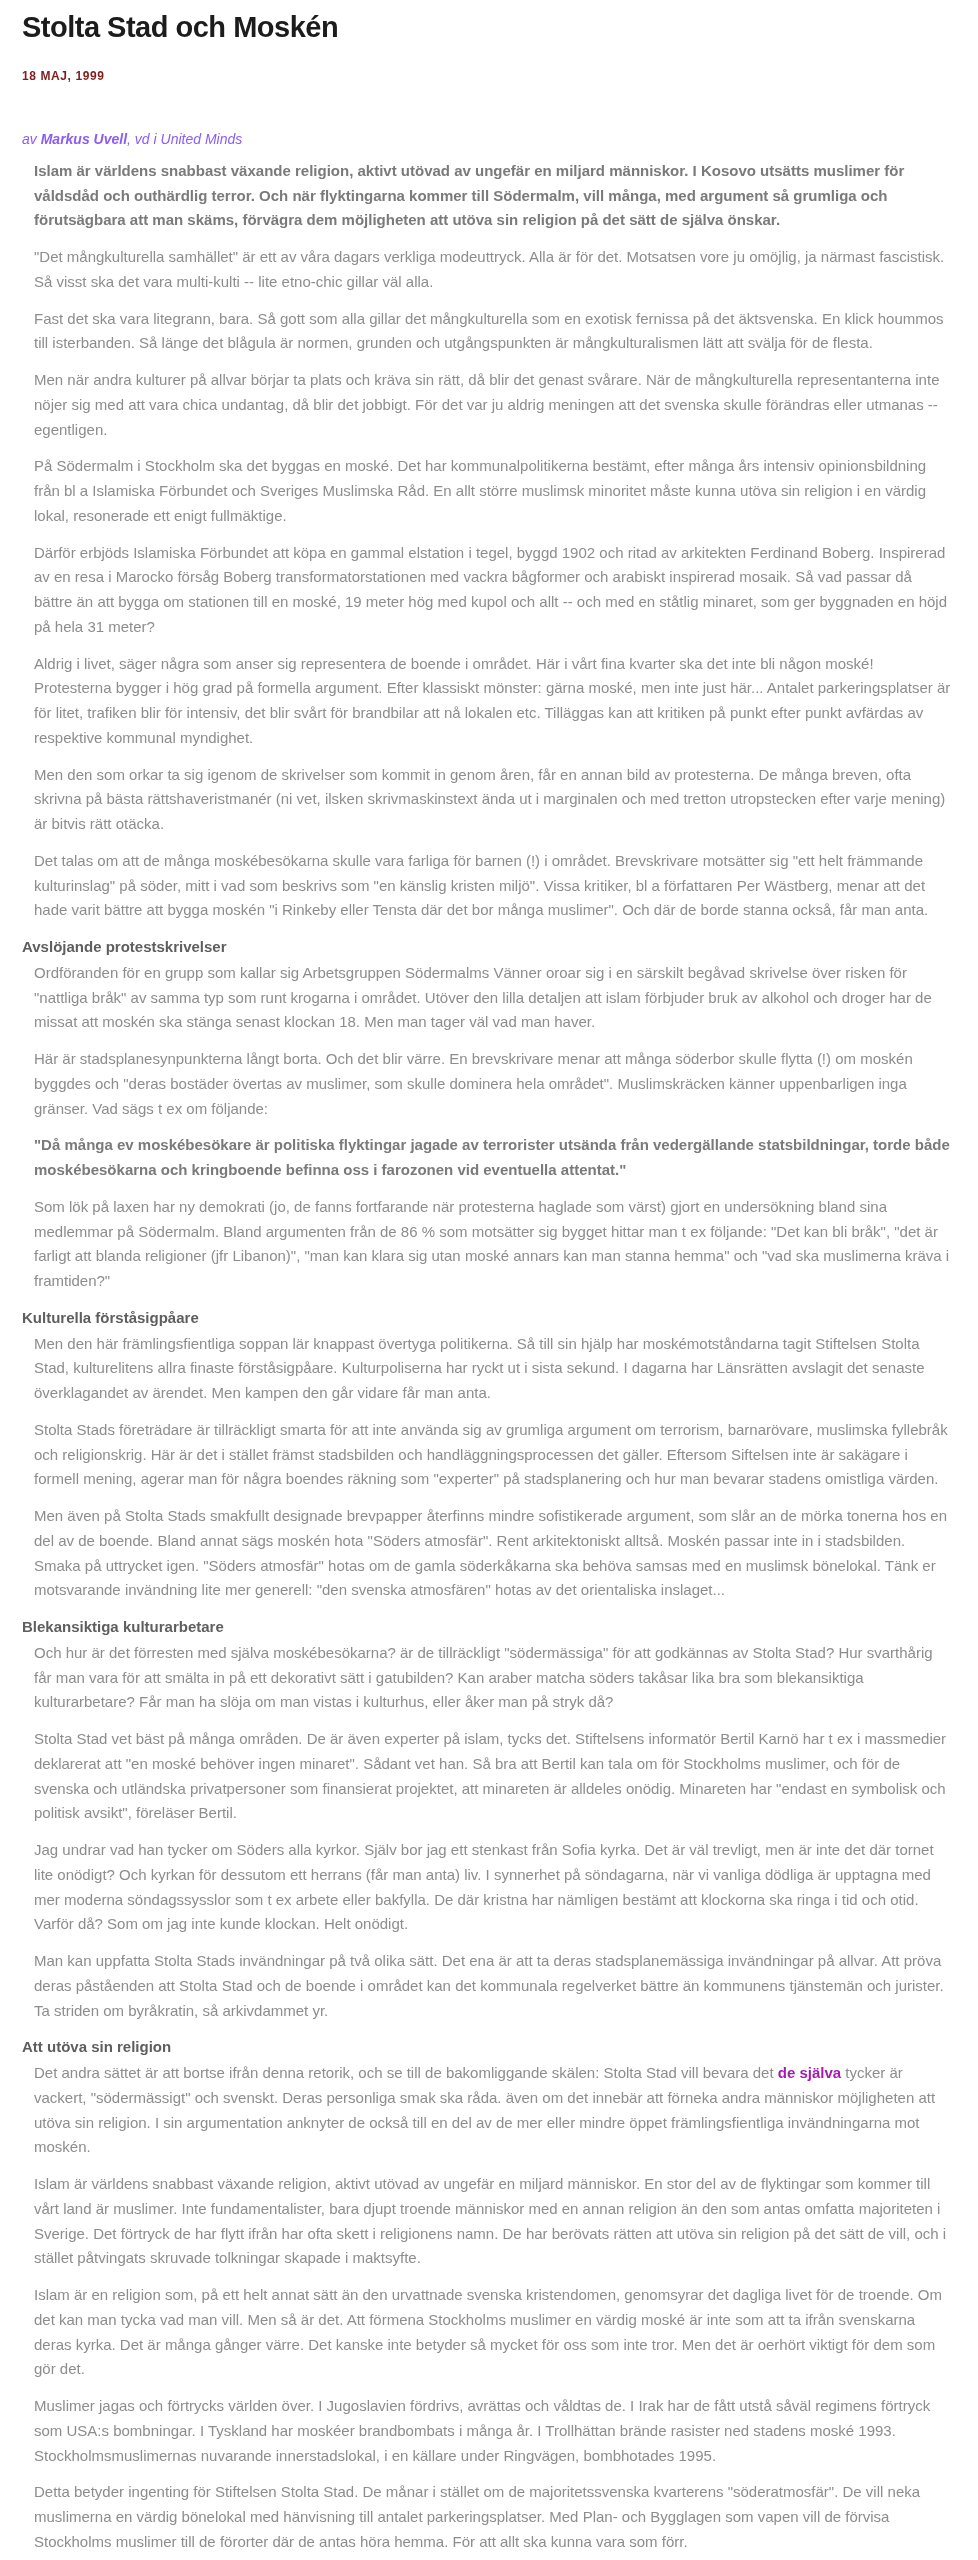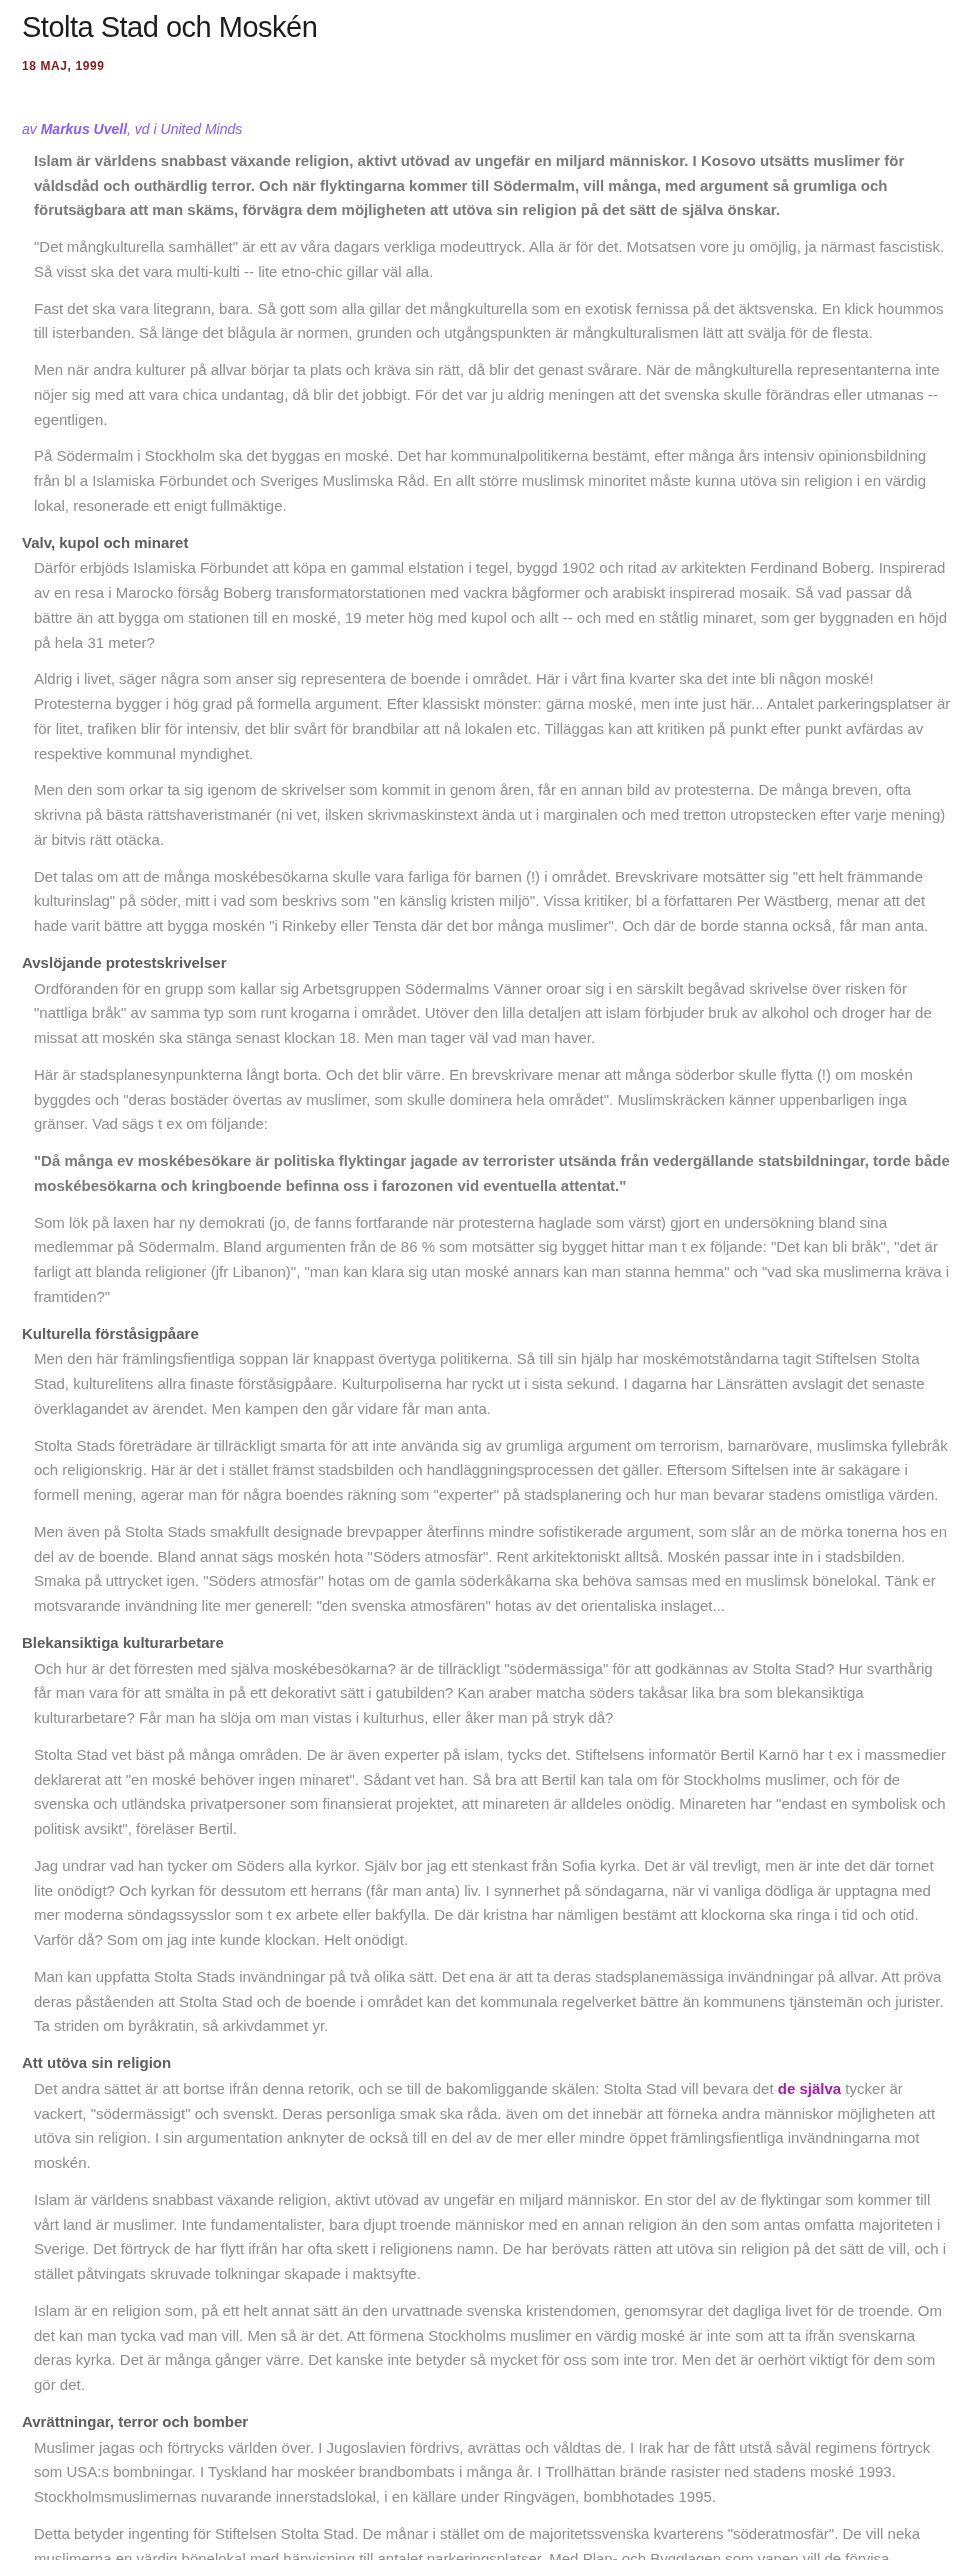--- a/index.html
+++ b/index.html
@@ -10,23 +10,23 @@
   }
   .page {
     width: 978px;
     box-sizing: border-box;
     padding: 6px 24px 60px 22px;
     background: #ffffff;
   }
   h1.title {
     font-size: 29px;
     line-height: 1.2;
-    font-weight: normal;
+    font-weight: bold;
     color: #1c1c1c;
-    margin: 4px 0 14px 0;
+    margin: 4px 0 24px 0;
     letter-spacing: -0.5px;
   }
   .date {
     font-size: 12px;
     font-weight: bold;
     color: #7f1d1d;
     letter-spacing: 0.6px;
     margin: 0 0 48px 0;
   }
   .byline {
@@ -61,21 +61,20 @@
 <div class="page">
   <h1 class="title">Stolta Stad och Moskén</h1>
   <div class="date">18 MAJ, 1999</div>
   <div class="byline"><span>av </span><strong>Markus Uvell</strong><span>, vd i United Minds</span></div>
   <div id="article-body">
       <p class="bold">Islam är världens snabbast växande religion, aktivt utövad av ungefär en miljard människor. I Kosovo utsätts muslimer för våldsdåd och outhärdlig terror. Och när flyktingarna kommer till Södermalm, vill många, med argument så grumliga och förutsägbara att man skäms, förvägra dem möjligheten att utöva sin religion på det sätt de själva önskar.</p>
       <p>"Det mångkulturella samhället" är ett av våra dagars verkliga modeuttryck. Alla är för det. Motsatsen vore ju omöjlig, ja närmast fascistisk. Så visst ska det vara multi-kulti -- lite etno-chic gillar väl alla.</p>
       <p>Fast det ska vara litegrann, bara. Så gott som alla gillar det mångkulturella som en exotisk fernissa på det äktsvenska. En klick hoummos till isterbanden. Så länge det blågula är normen, grunden och utgångspunkten är mångkulturalismen lätt att svälja för de flesta.</p>
       <p>Men när andra kulturer på allvar börjar ta plats och kräva sin rätt, då blir det genast svårare. När de mångkulturella representanterna inte nöjer sig med att vara chica undantag, då blir det jobbigt. För det var ju aldrig meningen att det svenska skulle förändras eller utmanas -- egentligen.</p>
       <p>På Södermalm i Stockholm ska det byggas en moské. Det har kommunalpolitikerna bestämt, efter många års intensiv opinionsbildning från bl a Islamiska Förbundet och Sveriges Muslimska Råd. En allt större muslimsk minoritet måste kunna utöva sin religion i en värdig lokal, resonerade ett enigt fullmäktige.</p>
-      <h3>Valv, kupol och minaret</h3>
       <p>Därför erbjöds Islamiska Förbundet att köpa en gammal elstation i tegel, byggd 1902 och ritad av arkitekten Ferdinand Boberg. Inspirerad av en resa i Marocko försåg Boberg transformatorstationen med vackra bågformer och arabiskt inspirerad mosaik. Så vad passar då bättre än att bygga om stationen till en moské, 19 meter hög med kupol och allt -- och med en ståtlig minaret, som ger byggnaden en höjd på hela 31 meter?</p>
       <p>Aldrig i livet, säger några som anser sig representera de boende i området. Här i vårt fina kvarter ska det inte bli någon moské! Protesterna bygger i hög grad på formella argument. Efter klassiskt mönster: gärna moské, men inte just här... Antalet parkeringsplatser är för litet, trafiken blir för intensiv, det blir svårt för brandbilar att nå lokalen etc. Tilläggas kan att kritiken på punkt efter punkt avfärdas av respektive kommunal myndighet.</p>
       <p>Men den som orkar ta sig igenom de skrivelser som kommit in genom åren, får en annan bild av protesterna. De många breven, ofta skrivna på bästa rättshaveristmanér (ni vet, ilsken skrivmaskinstext ända ut i marginalen och med tretton utropstecken efter varje mening) är bitvis rätt otäcka.</p>
       <p>Det talas om att de många moskébesökarna skulle vara farliga för barnen (!) i området. Brevskrivare motsätter sig "ett helt främmande kulturinslag" på söder, mitt i vad som beskrivs som "en känslig kristen miljö". Vissa kritiker, bl a författaren Per Wästberg, menar att det hade varit bättre att bygga moskén "i Rinkeby eller Tensta där det bor många muslimer". Och där de borde stanna också, får man anta.</p>
       <h3>Avslöjande protestskrivelser</h3>
       <p>Ordföranden för en grupp som kallar sig Arbetsgruppen Södermalms Vänner oroar sig i en särskilt begåvad skrivelse över risken för "nattliga bråk" av samma typ som runt krogarna i området. Utöver den lilla detaljen att islam förbjuder bruk av alkohol och droger har de missat att moskén ska stänga senast klockan 18. Men man tager väl vad man haver.</p>
       <p>Här är stadsplanesynpunkterna långt borta. Och det blir värre. En brevskrivare menar att många söderbor skulle flytta (!) om moskén byggdes och "deras bostäder övertas av muslimer, som skulle dominera hela området". Muslimskräcken känner uppenbarligen inga gränser. Vad sägs t ex om följande:</p>
       <p class="bold">"Då många ev moskébesökare är politiska flyktingar jagade av terrorister utsända från vedergällande statsbildningar, torde både moskébesökarna och kringboende befinna oss i farozonen vid eventuella attentat."</p>
       <p>Som lök på laxen har ny demokrati (jo, de fanns fortfarande när protesterna haglade som värst) gjort en undersökning bland sina medlemmar på Södermalm. Bland argumenten från de 86 % som motsätter sig bygget hittar man t ex följande: "Det kan bli bråk", "det är farligt att blanda religioner (jfr Libanon)", "man kan klara sig utan moské annars kan man stanna hemma" och "vad ska muslimerna kräva i framtiden?"</p>
       <h3>Kulturella förståsigpåare</h3>
@@ -84,17 +83,16 @@
       <p>Men även på Stolta Stads smakfullt designade brevpapper återfinns mindre sofistikerade argument, som slår an de mörka tonerna hos en del av de boende. Bland annat sägs moskén hota "Söders atmosfär". Rent arkitektoniskt alltså. Moskén passar inte in i stadsbilden. Smaka på uttrycket igen. "Söders atmosfär" hotas om de gamla söderkåkarna ska behöva samsas med en muslimsk bönelokal. Tänk er motsvarande invändning lite mer generell: "den svenska atmosfären" hotas av det orientaliska inslaget...</p>
       <h3>Blekansiktiga kulturarbetare</h3>
       <p>Och hur är det förresten med själva moskébesökarna? är de tillräckligt "södermässiga" för att godkännas av Stolta Stad? Hur svarthårig får man vara för att smälta in på ett dekorativt sätt i gatubilden? Kan araber matcha söders takåsar lika bra som blekansiktiga kulturarbetare? Får man ha slöja om man vistas i kulturhus, eller åker man på stryk då?</p>
       <p>Stolta Stad vet bäst på många områden. De är även experter på islam, tycks det. Stiftelsens informatör Bertil Karnö har t ex i massmedier deklarerat att "en moské behöver ingen minaret". Sådant vet han. Så bra att Bertil kan tala om för Stockholms muslimer, och för de svenska och utländska privatpersoner som finansierat projektet, att minareten är alldeles onödig. Minareten har "endast en symbolisk och politisk avsikt", föreläser Bertil.</p>
       <p>Jag undrar vad han tycker om Söders alla kyrkor. Själv bor jag ett stenkast från Sofia kyrka. Det är väl trevligt, men är inte det där tornet lite onödigt? Och kyrkan för dessutom ett herrans (får man anta) liv. I synnerhet på söndagarna, när vi vanliga dödliga är upptagna med mer moderna söndagssysslor som t ex arbete eller bakfylla. De där kristna har nämligen bestämt att klockorna ska ringa i tid och otid. Varför då? Som om jag inte kunde klockan. Helt onödigt.</p>
       <p>Man kan uppfatta Stolta Stads invändningar på två olika sätt. Det ena är att ta deras stadsplanemässiga invändningar på allvar. Att pröva deras påståenden att Stolta Stad och de boende i området kan det kommunala regelverket bättre än kommunens tjänstemän och jurister. Ta striden om byråkratin, så arkivdammet yr.</p>
       <h3>Att utöva sin religion</h3>
       <p>Det andra sättet är att bortse ifrån denna retorik, och se till de bakomliggande skälen: Stolta Stad vill bevara det <strong>de själva</strong> tycker är vackert, "södermässigt" och svenskt. Deras personliga smak ska råda. även om det innebär att förneka andra människor möjligheten att utöva sin religion. I sin argumentation anknyter de också till en del av de mer eller mindre öppet främlingsfientliga invändningarna mot moskén.</p>
       <p>Islam är världens snabbast växande religion, aktivt utövad av ungefär en miljard människor. En stor del av de flyktingar som kommer till vårt land är muslimer. Inte fundamentalister, bara djupt troende människor med en annan religion än den som antas omfatta majoriteten i Sverige. Det förtryck de har flytt ifrån har ofta skett i religionens namn. De har berövats rätten att utöva sin religion på det sätt de vill, och i stället påtvingats skruvade tolkningar skapade i maktsyfte.</p>
       <p>Islam är en religion som, på ett helt annat sätt än den urvattnade svenska kristendomen, genomsyrar det dagliga livet för de troende. Om det kan man tycka vad man vill. Men så är det. Att förmena Stockholms muslimer en värdig moské är inte som att ta ifrån svenskarna deras kyrka. Det är många gånger värre. Det kanske inte betyder så mycket för oss som inte tror. Men det är oerhört viktigt för dem som gör det.</p>
-      <h3>Avrättningar, terror och bomber</h3>
       <p>Muslimer jagas och förtrycks världen över. I Jugoslavien fördrivs, avrättas och våldtas de. I Irak har de fått utstå såväl regimens förtryck som USA:s bombningar. I Tyskland har moskéer brandbombats i många år. I Trollhättan brände rasister ned stadens moské 1993. Stockholmsmuslimernas nuvarande innerstadslokal, i en källare under Ringvägen, bombhotades 1995.</p>
       <p>Detta betyder ingenting för Stiftelsen Stolta Stad. De månar i stället om de majoritetssvenska kvarterens "söderatmosfär". De vill neka muslimerna en värdig bönelokal med hänvisning till antalet parkeringsplatser. Med Plan- och Bygglagen som vapen vill de förvisa Stockholms muslimer till de förorter där de antas höra hemma. För att allt ska kunna vara som förr.</p>
     </div>
 </div>
 
 </body></html>

